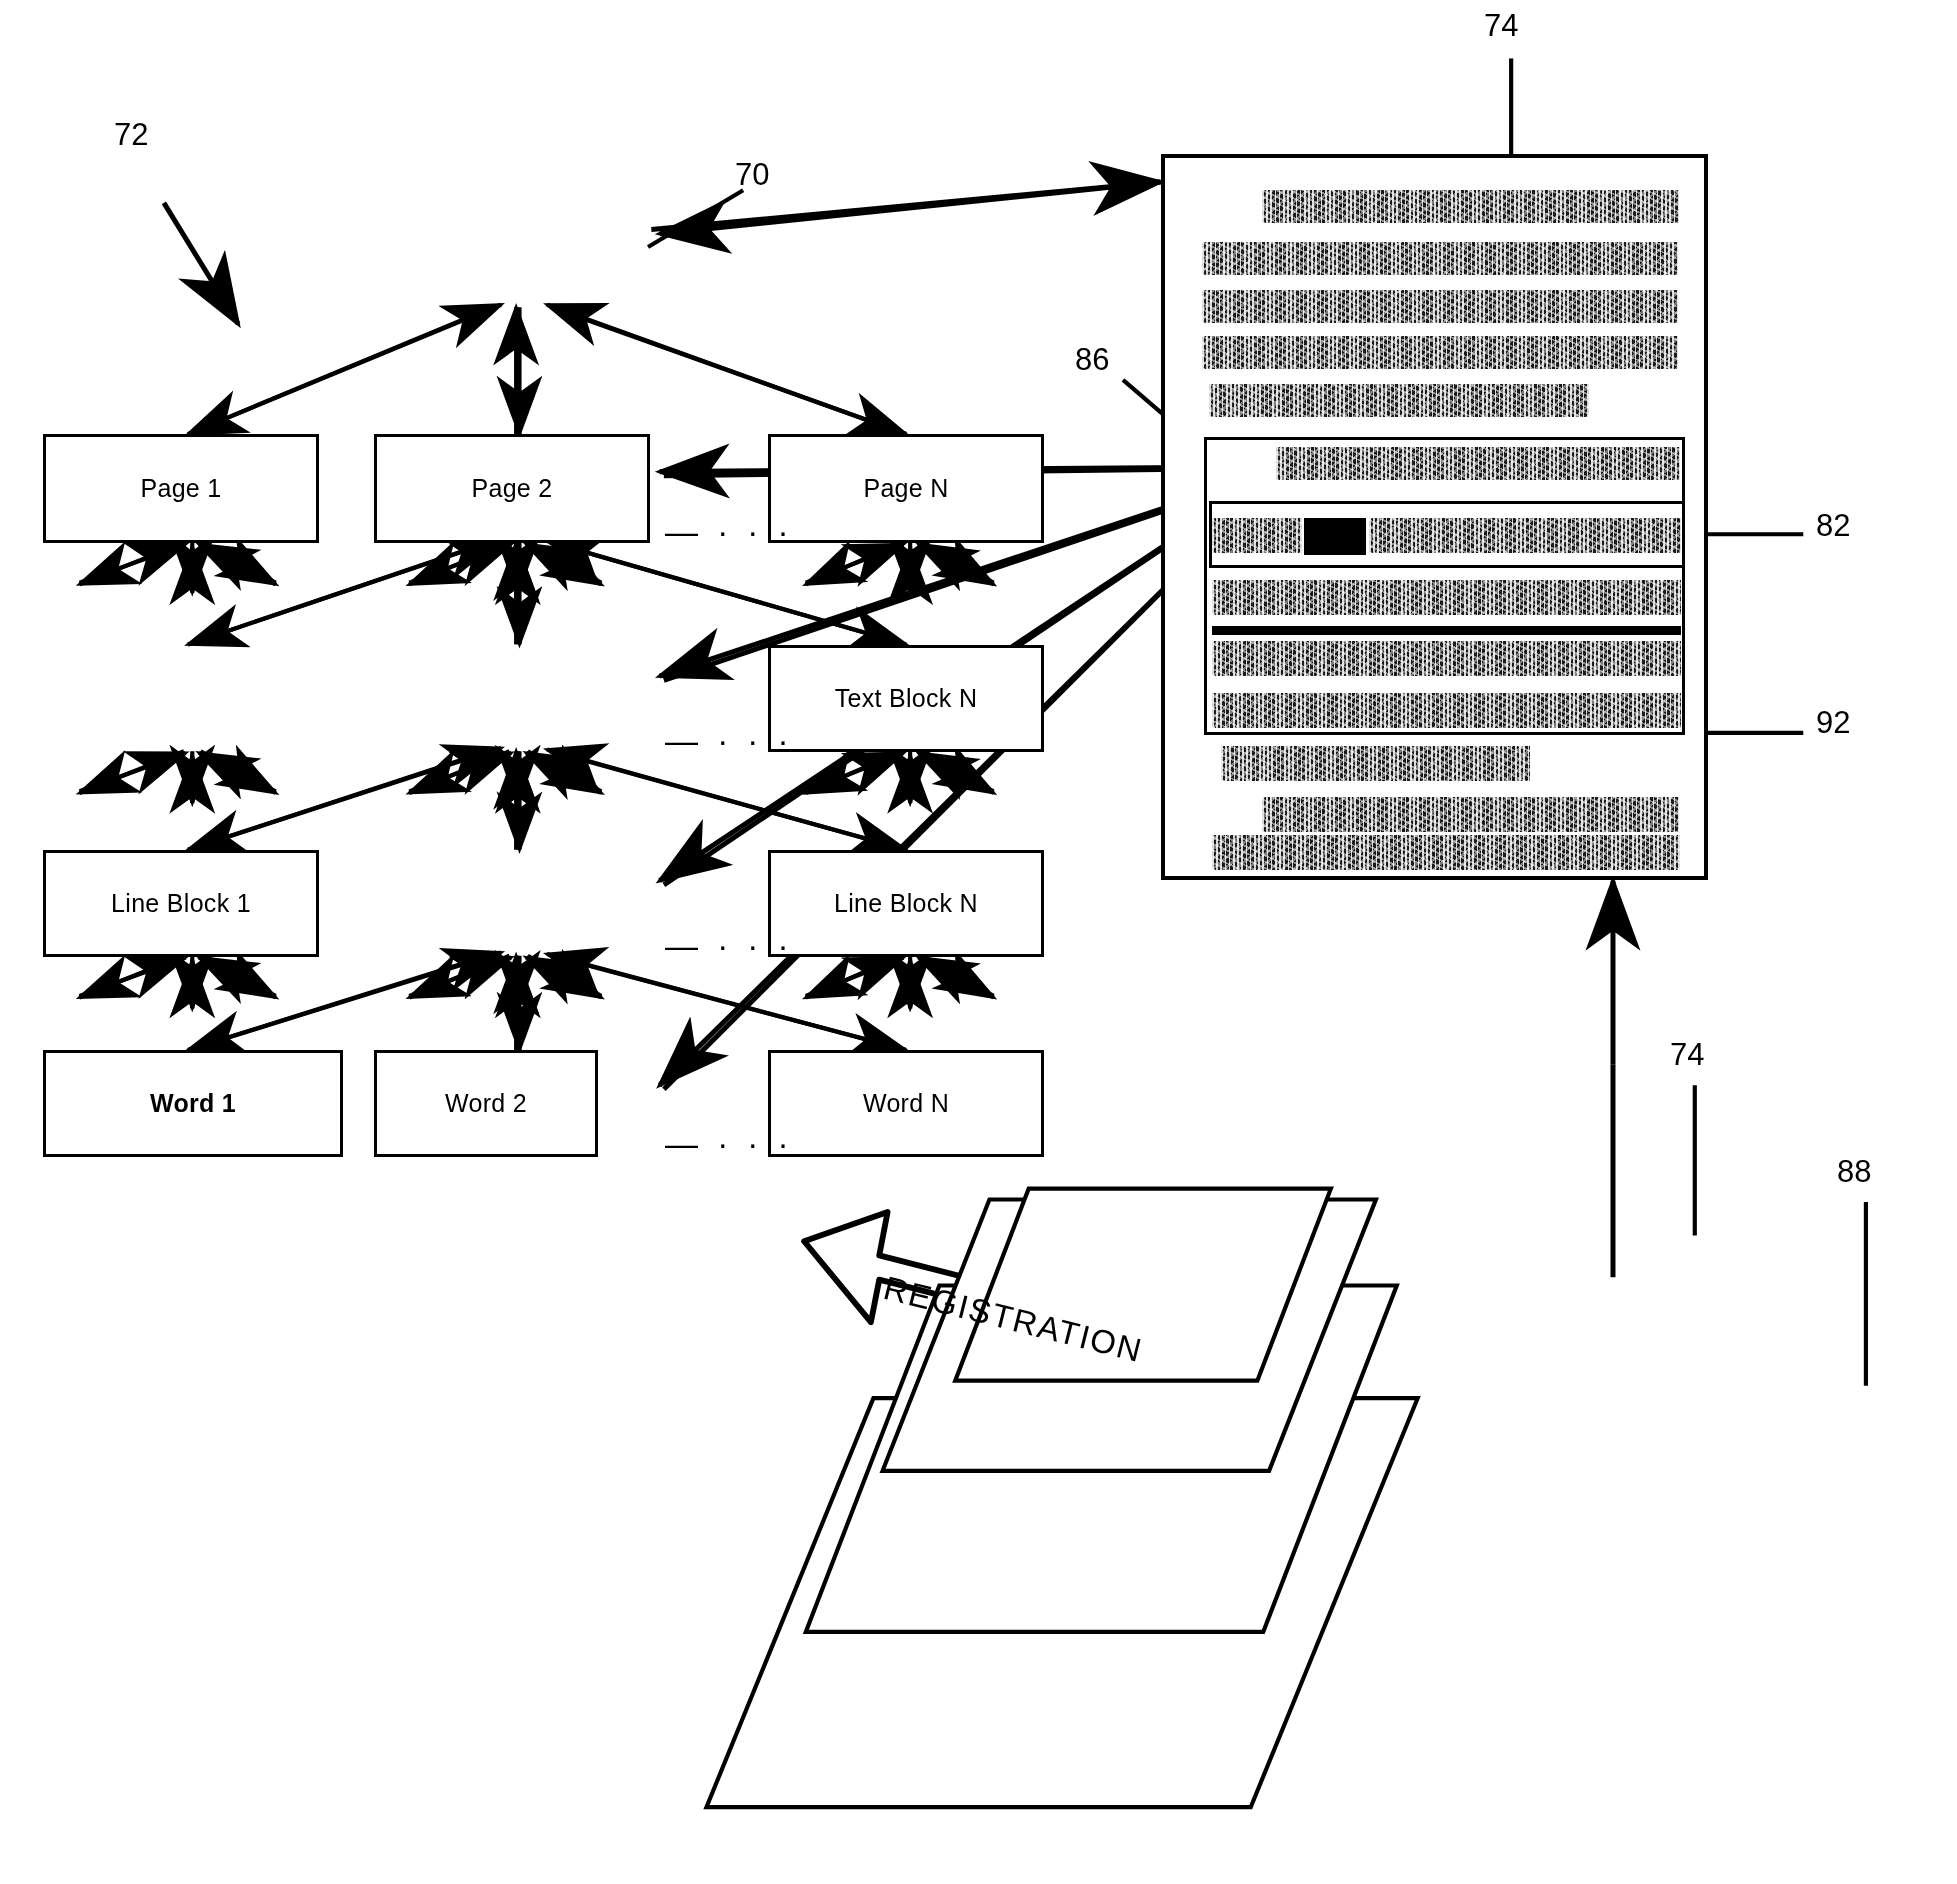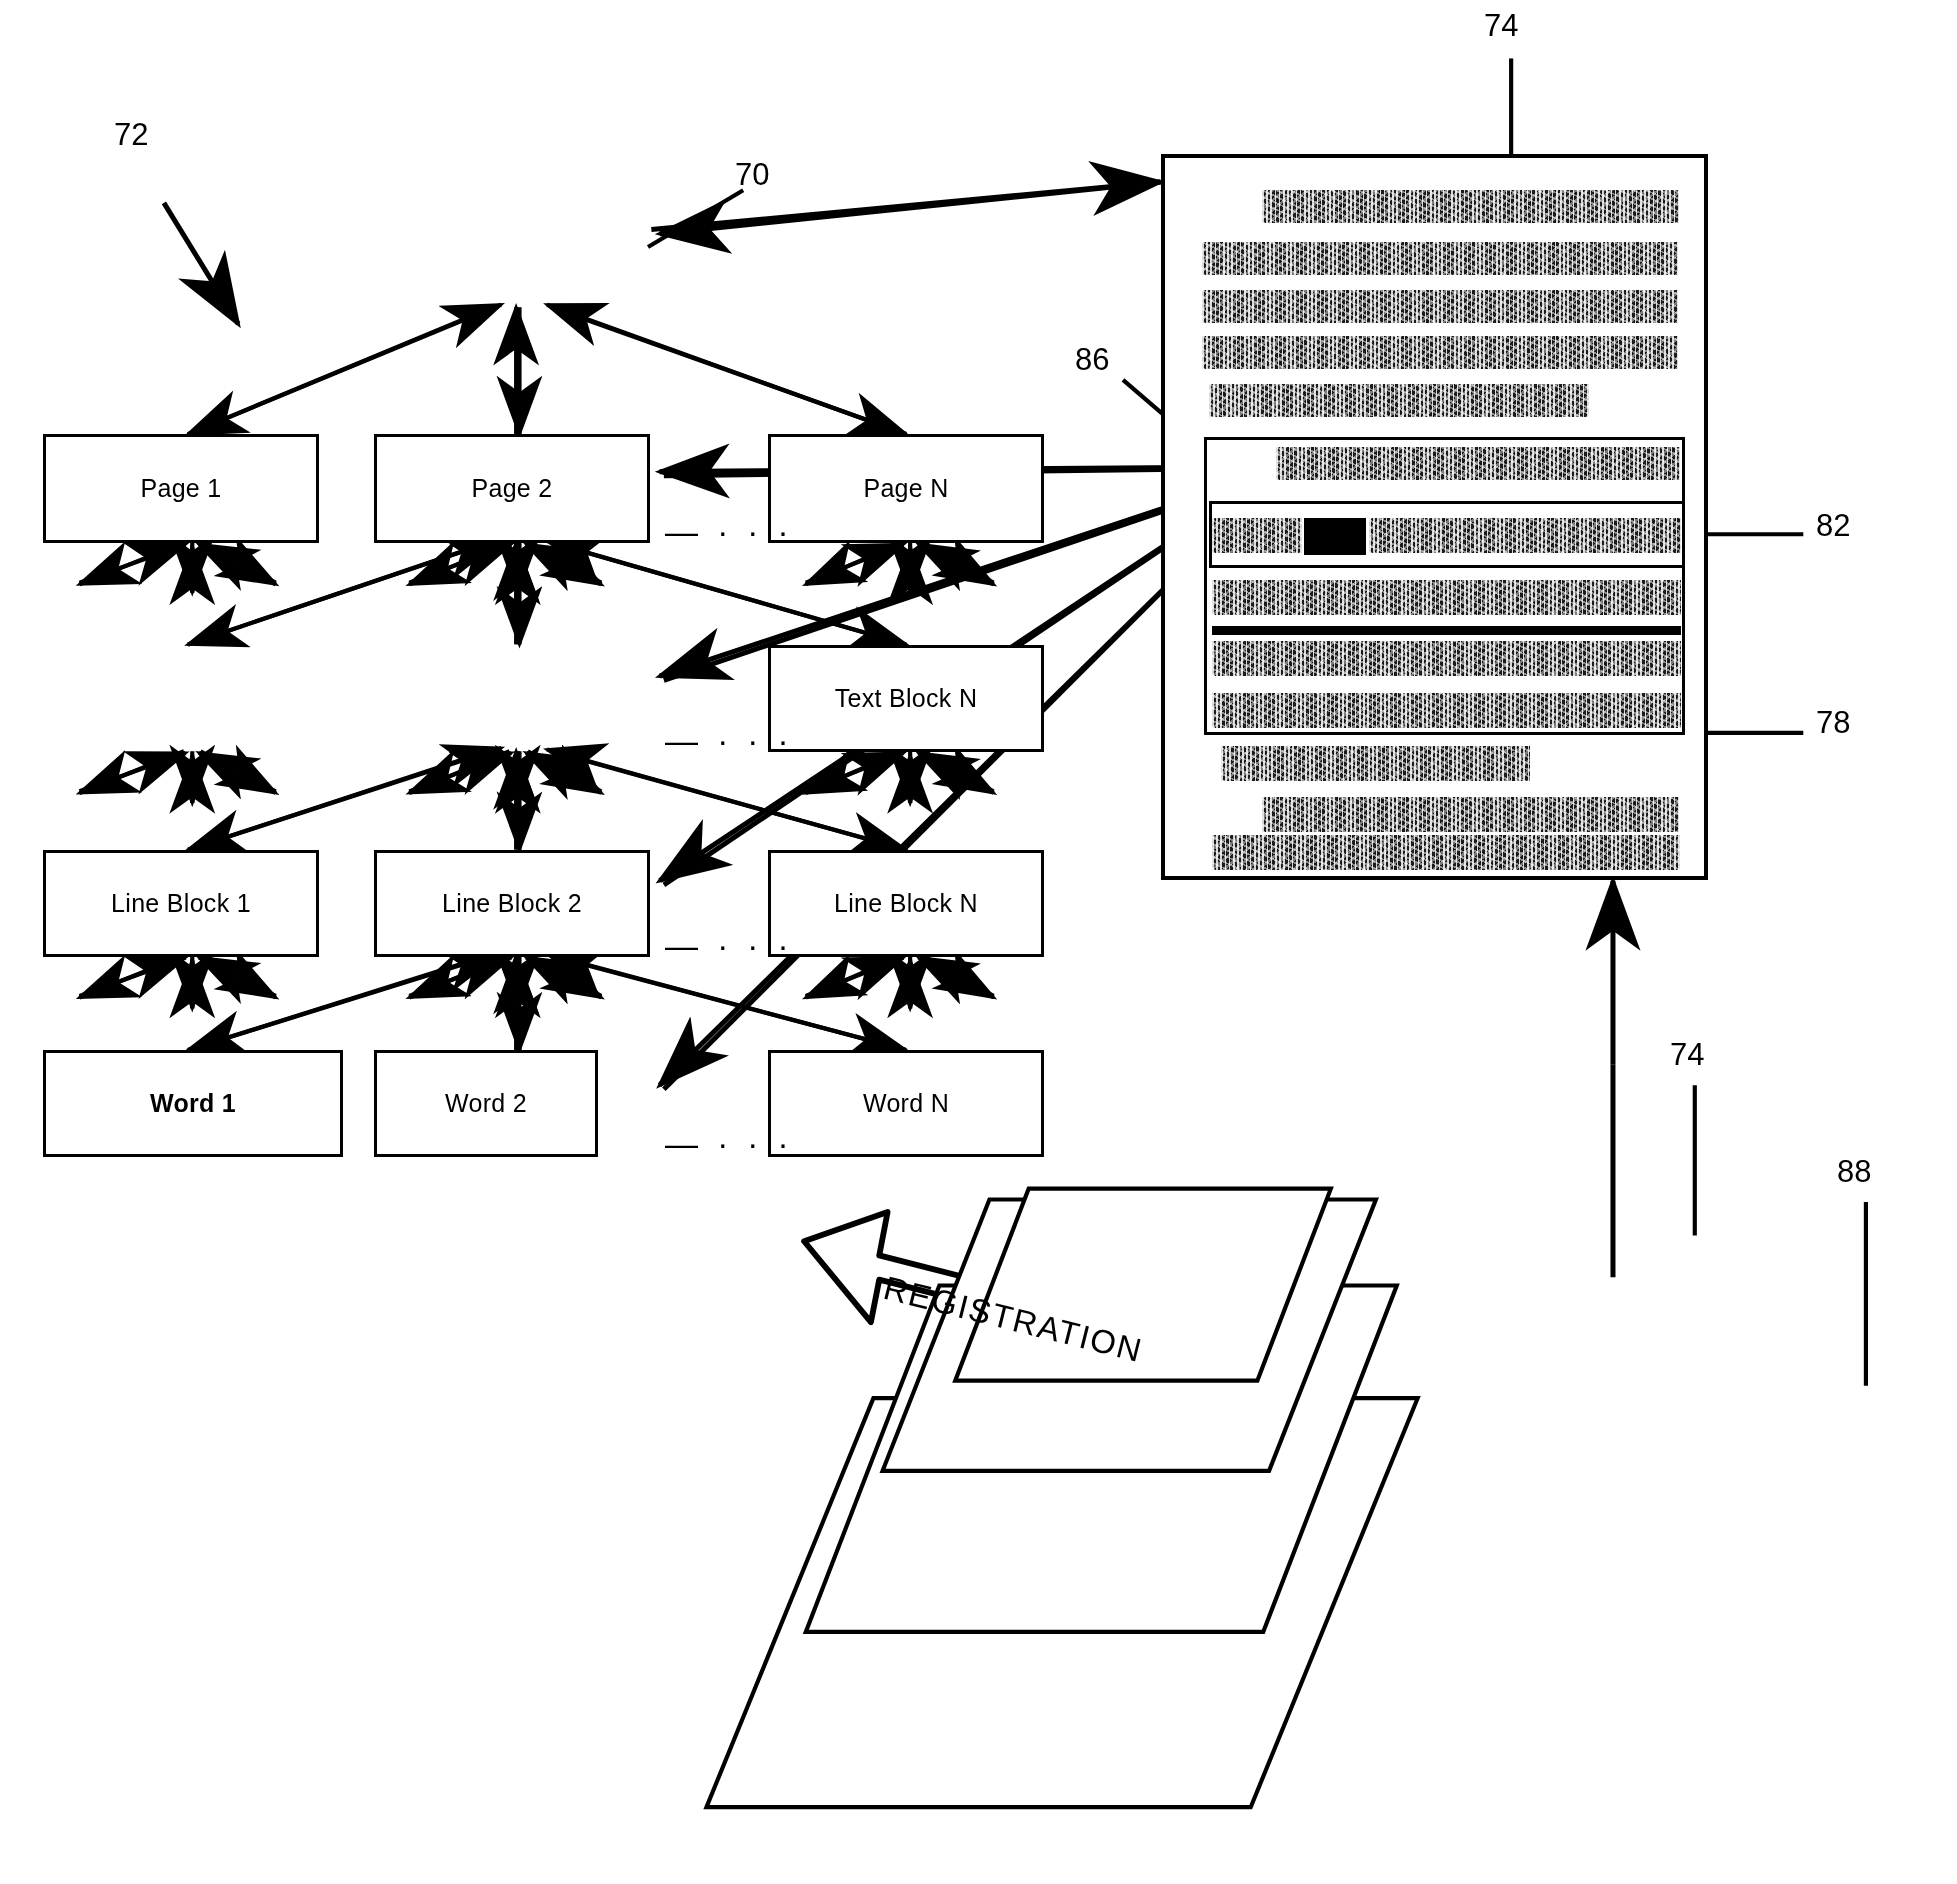--- a/index.html
+++ b/index.html
@@ -274,23 +274,20 @@
   <div class="ellipsis-dots" style="left:665px; top:513px;">— · · ·</div>
 
   <div class="node-box" style="left:768px; top:645px; width:276px; height:107px;">
     <span>Text Block N</span>
   </div>
   <div class="ellipsis-dots" style="left:665px; top:722px;">— · · ·</div>
 
   <div class="node-box" style="left:43px; top:850px; width:276px; height:107px;">
     <span>Line Block 1</span>
   </div>
-  <div class="node-box" style="left:374px; top:850px; width:276px; height:107px;">
-    <span>Line Block 2</span>
-  </div>
   <div class="node-box" style="left:768px; top:850px; width:276px; height:107px;">
     <span>Line Block N</span>
   </div>
   <div class="ellipsis-dots" style="left:665px; top:927px;">— · · ·</div>
 
   <div class="node-box" style="left:43px; top:1050px; width:300px; height:107px;font-weight:bold;">
     <span>Word 1</span>
   </div>
   <div class="node-box" style="left:374px; top:1050px; width:224px; height:107px;">
     <span>Word 2</span>
@@ -324,20 +321,20 @@
 
   <div class="text-line" style="left:1221px; top:746px; width:309px; height:35px;"></div>
   <div class="text-line" style="left:1262px; top:797px; width:417px; height:35px;"></div>
   <div class="text-line" style="left:1212px; top:835px; width:468px; height:35px;"></div>
 
   <div class="ref-num" style="left:114px; top:117px;">72</div>
   <div class="ref-num" style="left:735px; top:157px;">70</div>
   <div class="ref-num" style="left:1484px; top:8.3px;">74</div>
   <div class="ref-num" style="left:1075px; top:342px;">86</div>
   <div class="ref-num" style="left:1816px; top:508px;">82</div>
-  <div class="ref-num" style="left:1816px; top:705px;">78</div>
+  <div class="ref-num" style="left:1816px; top:705px;">92</div>
   <div class="ref-num" style="left:1670px; top:1037px;">74</div>
   <div class="ref-num" style="left:1837px; top:1154px;">88</div>
 
   <div class="registration-label" style="left:889px; top:1269px; transform: rotate(14deg);">REGISTRATION</div>
 
 </div>
 
 
 </body></html>

